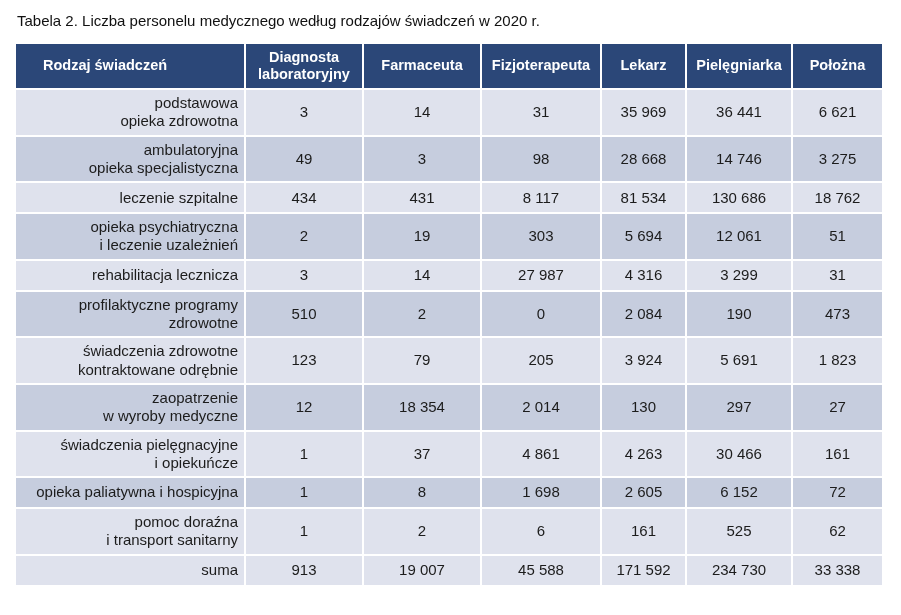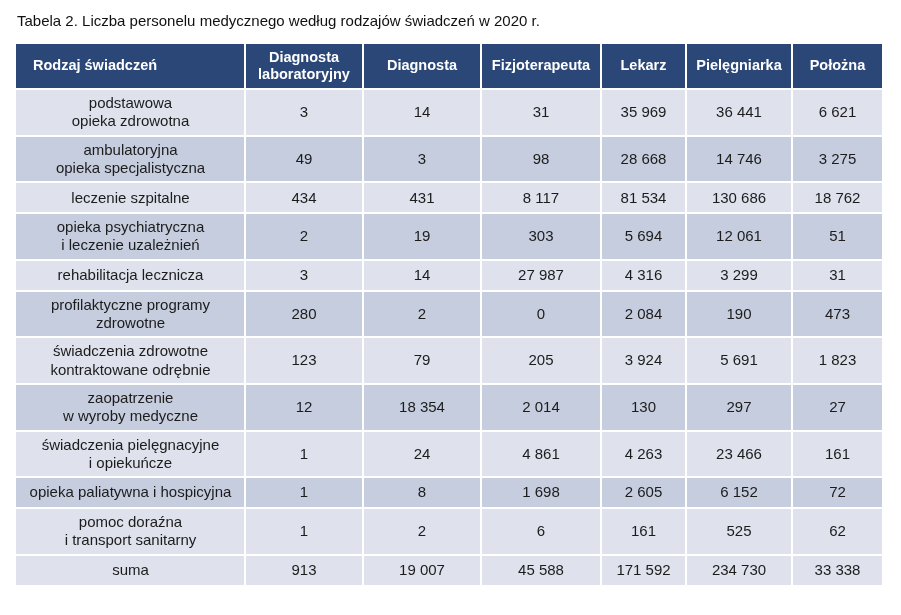--- a/index.html
+++ b/index.html
@@ -39,34 +39,34 @@
     font-size: 14.5px;
     line-height: 1.18;
     text-align: center;
     vertical-align: middle;
     padding: 5px 4px;
     height: 36px;
     box-sizing: border-box;
   }
   table.data-table th.col-rodzaj {
     text-align: left;
-    padding-left: 17px;
+    padding-left: 27px;
   }
   table.data-table td {
     font-size: 15px;
     line-height: 1.22;
     text-align: center;
     vertical-align: middle;
     padding: 4px 6px;
     white-space: nowrap;
     color: #1c1c1c;
     box-sizing: border-box;
   }
   table.data-table td.row-label {
-    text-align: center;
+    text-align: right;
     padding-left: 7px;
     white-space: pre-line;
     margin-left: 36px;
   }
   table.data-table tr.stripe-light td { background: #dfe2ed; }
   table.data-table tr.stripe-dark td  { background: #c6cdde; }
   table.data-table tr td { height: 29px; }
 </style>
 </head>
 <body>
@@ -81,21 +81,21 @@
         <col style="width: 116px;">
         <col style="width: 118px;">
         <col style="width: 83px;">
         <col style="width: 104px;">
         <col style="width: 89px;">
       </colgroup>
     <thead>
       <tr>
           <th class="col-rodzaj">Rodzaj świadczeń</th>
           <th>Diagnosta laboratoryjny</th>
-          <th>Diagnosta</th>
+          <th>Farmaceuta</th>
           <th>Fizjoterapeuta</th>
           <th>Lekarz</th>
           <th>Pielęgniarka</th>
           <th>Położna</th>
         </tr>
     </thead>
     <tbody>
         <tr class="stripe-light">
           <td class="row-label">podstawowa
 opieka zdrowotna</td>
@@ -140,21 +140,21 @@
           <td>3</td>
           <td>14</td>
           <td>27 987</td>
           <td>4 316</td>
           <td>3 299</td>
           <td>31</td>
         </tr>
         <tr class="stripe-dark">
           <td class="row-label">profilaktyczne programy
 zdrowotne</td>
-          <td>280</td>
+          <td>510</td>
           <td>2</td>
           <td>0</td>
           <td>2 084</td>
           <td>190</td>
           <td>473</td>
         </tr>
         <tr class="stripe-light">
           <td class="row-label">świadczenia zdrowotne
 kontraktowane odrębnie</td>
           <td>123</td>
@@ -171,24 +171,24 @@
           <td>18 354</td>
           <td>2 014</td>
           <td>130</td>
           <td>297</td>
           <td>27</td>
         </tr>
         <tr class="stripe-light">
           <td class="row-label">świadczenia pielęgnacyjne
 i opiekuńcze</td>
           <td>1</td>
-          <td>24</td>
+          <td>37</td>
           <td>4 861</td>
           <td>4 263</td>
-          <td>23 466</td>
+          <td>30 466</td>
           <td>161</td>
         </tr>
         <tr class="stripe-dark">
           <td class="row-label">opieka paliatywna i hospicyjna</td>
           <td>1</td>
           <td>8</td>
           <td>1 698</td>
           <td>2 605</td>
           <td>6 152</td>
           <td>72</td>

